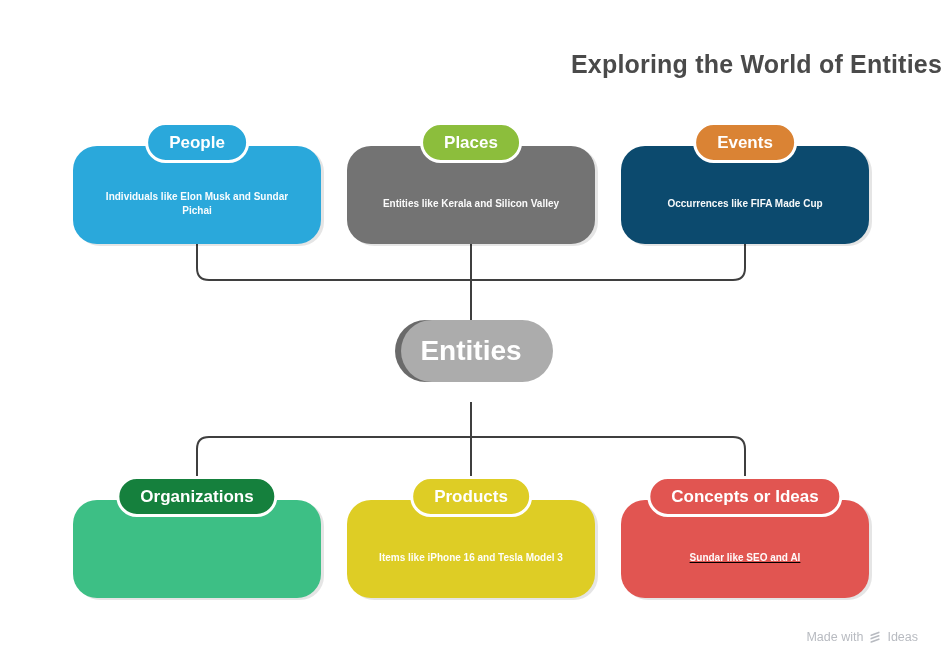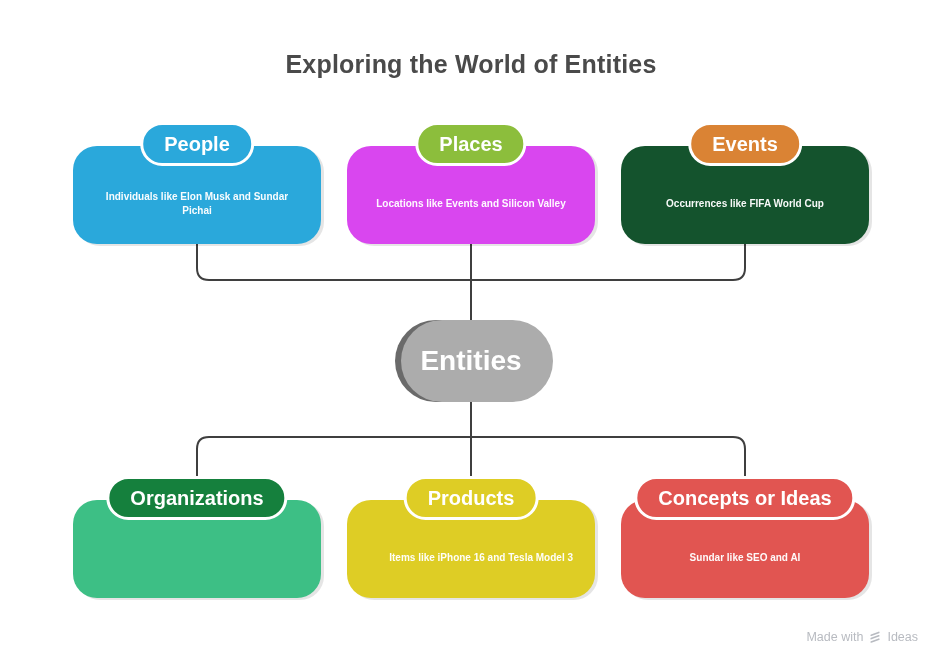--- a/index.html
+++ b/index.html
@@ -7,21 +7,21 @@
   body { font-family:"Liberation Sans", sans-serif; }
   .canvas {
     position:relative;
     width:942px; height:660px;
     background:#ffffff;
     overflow:hidden;
   }
   .diagram-title {
     position:absolute;
     top:50px; left:0; width:100%;
-    text-align:center;
+    text-align:right;
     font-size:25px;
     font-weight:bold;
     color:#4a4a4a;
     letter-spacing:0.2px;
   }
   .connectors {
     position:absolute; inset:0;
     width:942px; height:660px;
   }
   .connectors path {
@@ -49,37 +49,37 @@
     max-width:210px;
   }
   .card-pill {
     position:absolute;
     top:-24px; left:50%;
     transform:translateX(-50%);
     border:3.5px solid #ffffff;
     border-radius:26px;
     padding:9px 21px;
     color:#ffffff;
-    font-size:20px;
+    font-size:17px;
     font-weight:bold;
     white-space:nowrap;
     line-height:1;
   }
   
   .pos-people        { left:73px;  top:146px; }
   .pos-places        { left:347px; top:146px; }
   .pos-events        { left:621px; top:146px; }
   .pos-organizations { left:73px;  top:500px; }
   .pos-products      { left:347px; top:500px; }
   .pos-concepts      { left:621px; top:500px; }
 
   .center-node {
     position:absolute;
     left:395px; top:320px;
-    width:152px; height:82px;
+    width:152px; height:62px;
     border-radius:41px;
     display:flex; align-items:center; justify-content:center;
     color:#ffffff;
     font-size:28px;
     font-weight:bold;
     z-index:1;
   }
   .center-node::before {
     content:"";
     position:absolute;
@@ -115,44 +115,44 @@
     <path d="M471,243 V320"></path>
     <path d="M471,402 V476"></path>
     <path d="M197,476 V449 Q197,437 209,437 H733 Q745,437 745,449 V476"></path>
   </svg>
 
   <div class="entity-card pos-people" style="background-color: rgb(42, 168, 219);">
     <div class="card-pill" style="background-color: rgb(42, 168, 219);">People</div>
     <div class="card-desc">Individuals like Elon Musk and Sundar Pichai</div>
   </div>
 
-  <div class="entity-card pos-places" style="background-color: #d946ef;">
+  <div class="entity-card pos-places" style="background-color: #737373;">
     <div class="card-pill" style="background-color: rgb(140, 190, 60);">Places</div>
-    <div class="card-desc">Locations like Events and Silicon Valley</div>
+    <div class="card-desc">Entities like Kerala and Silicon Valley</div>
   </div>
 
-  <div class="entity-card pos-events" style="background-color: #14532d;">
+  <div class="entity-card pos-events" style="background-color: #0c4a6e;">
     <div class="card-pill" style="background-color: rgb(218, 131, 52);">Events</div>
-    <div class="card-desc">Occurrences like FIFA World Cup</div>
+    <div class="card-desc">Occurrences like FIFA Made Cup</div>
   </div>
 
   <div class="center-node" style="background-color: rgb(106, 106, 106);">
     <span class="center-label">Entities</span>
   </div>
 
   <div class="entity-card pos-organizations" style="background-color: rgb(61, 191, 133);">
     <div class="card-pill" style="background-color: #15803d;">Organizations</div>
   </div>
 
-  <div class="entity-card pos-products" style="background-color: rgb(222, 205, 37); justify-content: flex-end;">
+  <div class="entity-card pos-products" style="background-color: rgb(222, 205, 37);">
     <div class="card-pill" style="background-color: rgb(222, 205, 37);">Products</div>
     <div class="card-desc">Items like iPhone 16 and Tesla Model 3</div>
   </div>
 
-  <div class="entity-card pos-concepts" style="background-color: rgb(225, 85, 81);">
+  <div class="entity-card pos-concepts" style="background-color: rgb(225, 85, 81); text-decoration: underline;">
     <div class="card-pill" style="background-color: rgb(225, 85, 81);">Concepts or Ideas</div>
     <div class="card-desc">Sundar like SEO and AI</div>
   </div>
 
   <div class="watermark">
     <span>Made with</span>
     <svg width="14" height="14" viewBox="0 0 14 14">
       <g stroke="#b8bbc1" stroke-width="1.6" stroke-linecap="round" fill="none">
         <path d="M3.2,5.2 L10.8,2.4"></path>
         <path d="M3.2,8.6 L10.8,5.8"></path>

